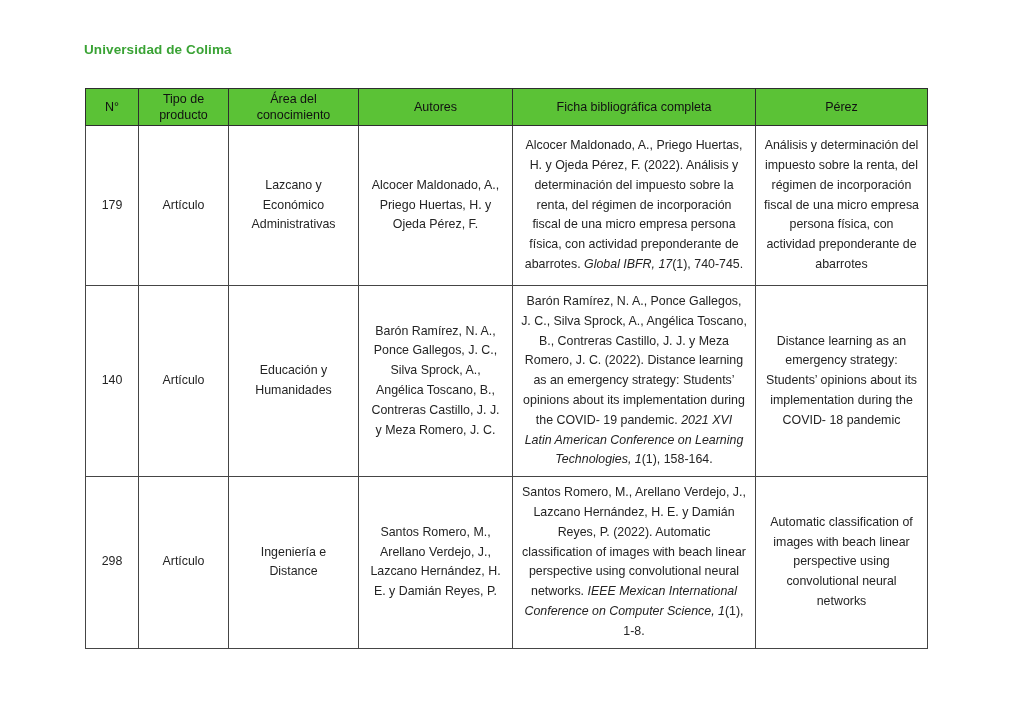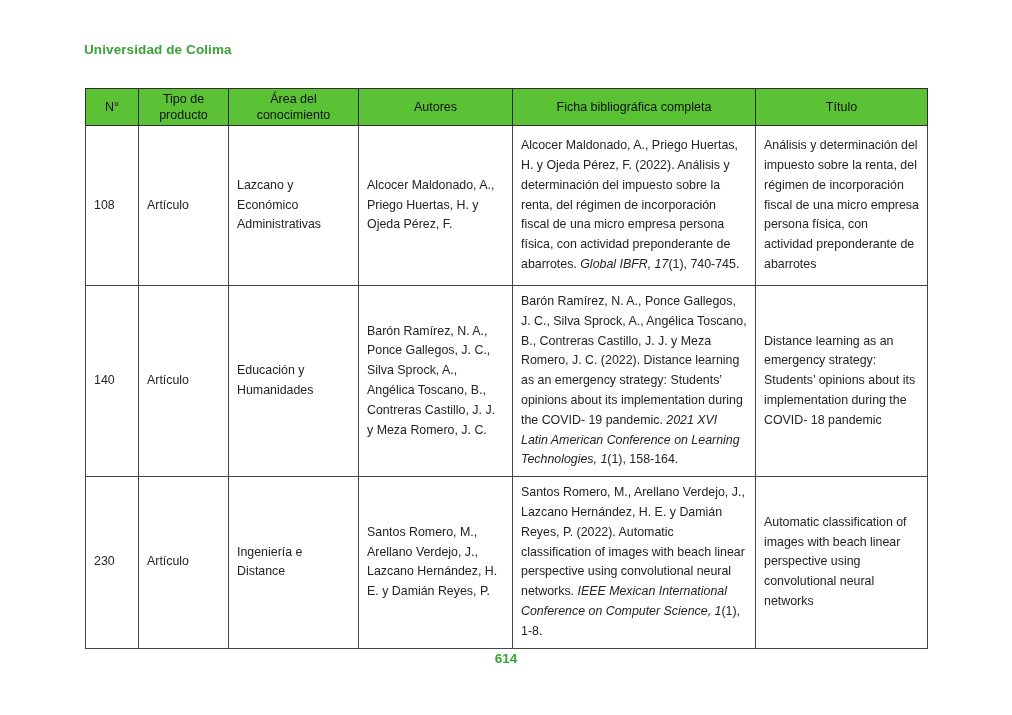--- a/index.html
+++ b/index.html
@@ -46,21 +46,21 @@
     color: #111111;
     text-align: center;
     vertical-align: middle;
     padding: 2px 6px;
     line-height: 16px;
   }
   td {
     border: 1px solid #454545;
     background: #ffffff;
     vertical-align: middle;
-    text-align: left;
+    text-align: center;
     padding: 6px 8px;
     font-size: 12.4px;
     line-height: 19.8px;
     color: #242424;
     word-wrap: break-word;
   }
   tr.row-0 { height: 160px; }
   tr.row-1 { height: 180px; }
   tr.row-2 { height: 137px; }
   td i { font-style: italic; }
@@ -90,46 +90,45 @@
       <col class="col-ficha">
       <col class="col-titulo">
     </colgroup>
     <thead>
       <tr id="header-row">
           <th>N°</th>
           <th>Tipo de producto</th>
           <th>Área del conocimiento</th>
           <th>Autores</th>
           <th>Ficha bibliográfica completa</th>
-          <th>Título</th>
+          <th>Pérez</th>
         </tr>
     </thead>
     <tbody id="table-body">
         <tr class="row-0">
-          <td>108</td>
+          <td>179</td>
           <td>Artículo</td>
           <td>Lazcano y Económico Administrativas</td>
           <td>Alcocer Maldonado, A., Priego Huertas, H. y Ojeda Pérez, F.</td>
           <td><span>Alcocer Maldonado, A., Priego Huertas, H. y Ojeda Pérez, F. (2022). Análisis y determinación del impuesto sobre la renta, del régimen de incorporación fiscal de una micro empresa persona física, con actividad preponderante de abarrotes. </span><i>Global IBFR, 17</i><span>(1), 740-745.</span></td>
           <td>Análisis y determinación del impuesto sobre la renta, del régimen de incorporación fiscal de una micro empresa persona física, con actividad preponderante de abarrotes</td>
         </tr>
         <tr class="row-1">
           <td>140</td>
           <td>Artículo</td>
           <td>Educación y Humanidades</td>
           <td>Barón Ramírez, N. A., Ponce Gallegos, J. C., Silva Sprock, A., Angélica Toscano, B., Contreras Castillo, J. J. y Meza Romero, J. C.</td>
           <td><span>Barón Ramírez, N. A., Ponce Gallegos, J. C., Silva Sprock, A., Angélica Toscano, B., Contreras Castillo, J. J. y Meza Romero, J. C. (2022). Distance learning as an emergency strategy: Students’ opinions about its implementation during the COVID- 19 pandemic. </span><i>2021 XVI Latin American Conference on Learning Technologies, 1</i><span>(1), 158-164.</span></td>
           <td>Distance learning as an emergency strategy: Students’ opinions about its implementation during the COVID- 18 pandemic</td>
         </tr>
         <tr class="row-2">
-          <td>230</td>
+          <td>298</td>
           <td>Artículo</td>
           <td>Ingeniería e Distance</td>
           <td>Santos Romero, M., Arellano Verdejo, J., Lazcano Hernández, H. E. y Damián Reyes, P.</td>
           <td><span>Santos Romero, M., Arellano Verdejo, J., Lazcano Hernández, H. E. y Damián Reyes, P. (2022). Automatic classification of images with beach linear perspective using convolutional neural networks. </span><i>IEEE Mexican International Conference on Computer Science, 1</i><span>(1), 1-8.</span></td>
           <td>Automatic classification of images with beach linear perspective using convolutional neural networks</td>
         </tr>
       </tbody>
   </table>
 
-  <div class="page-number">614</div>
 
 </div>
 
 </body></html>

